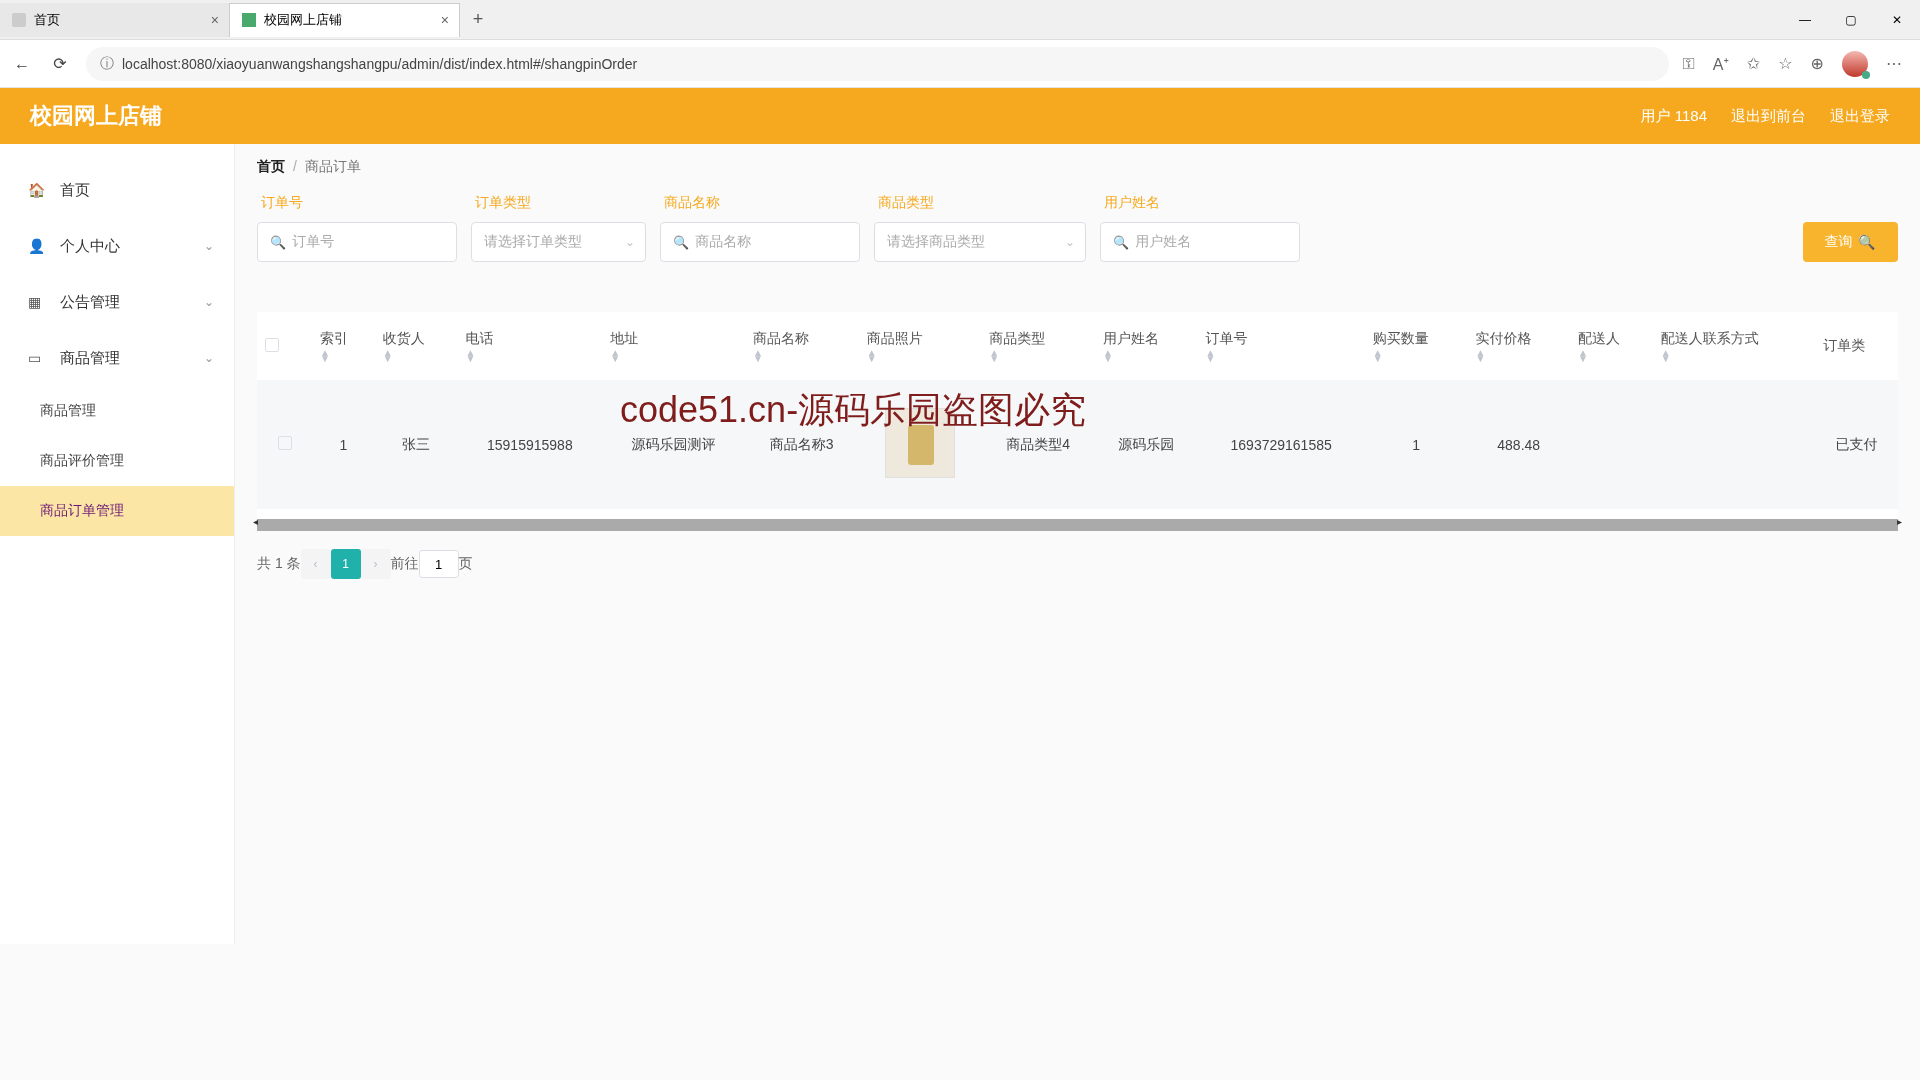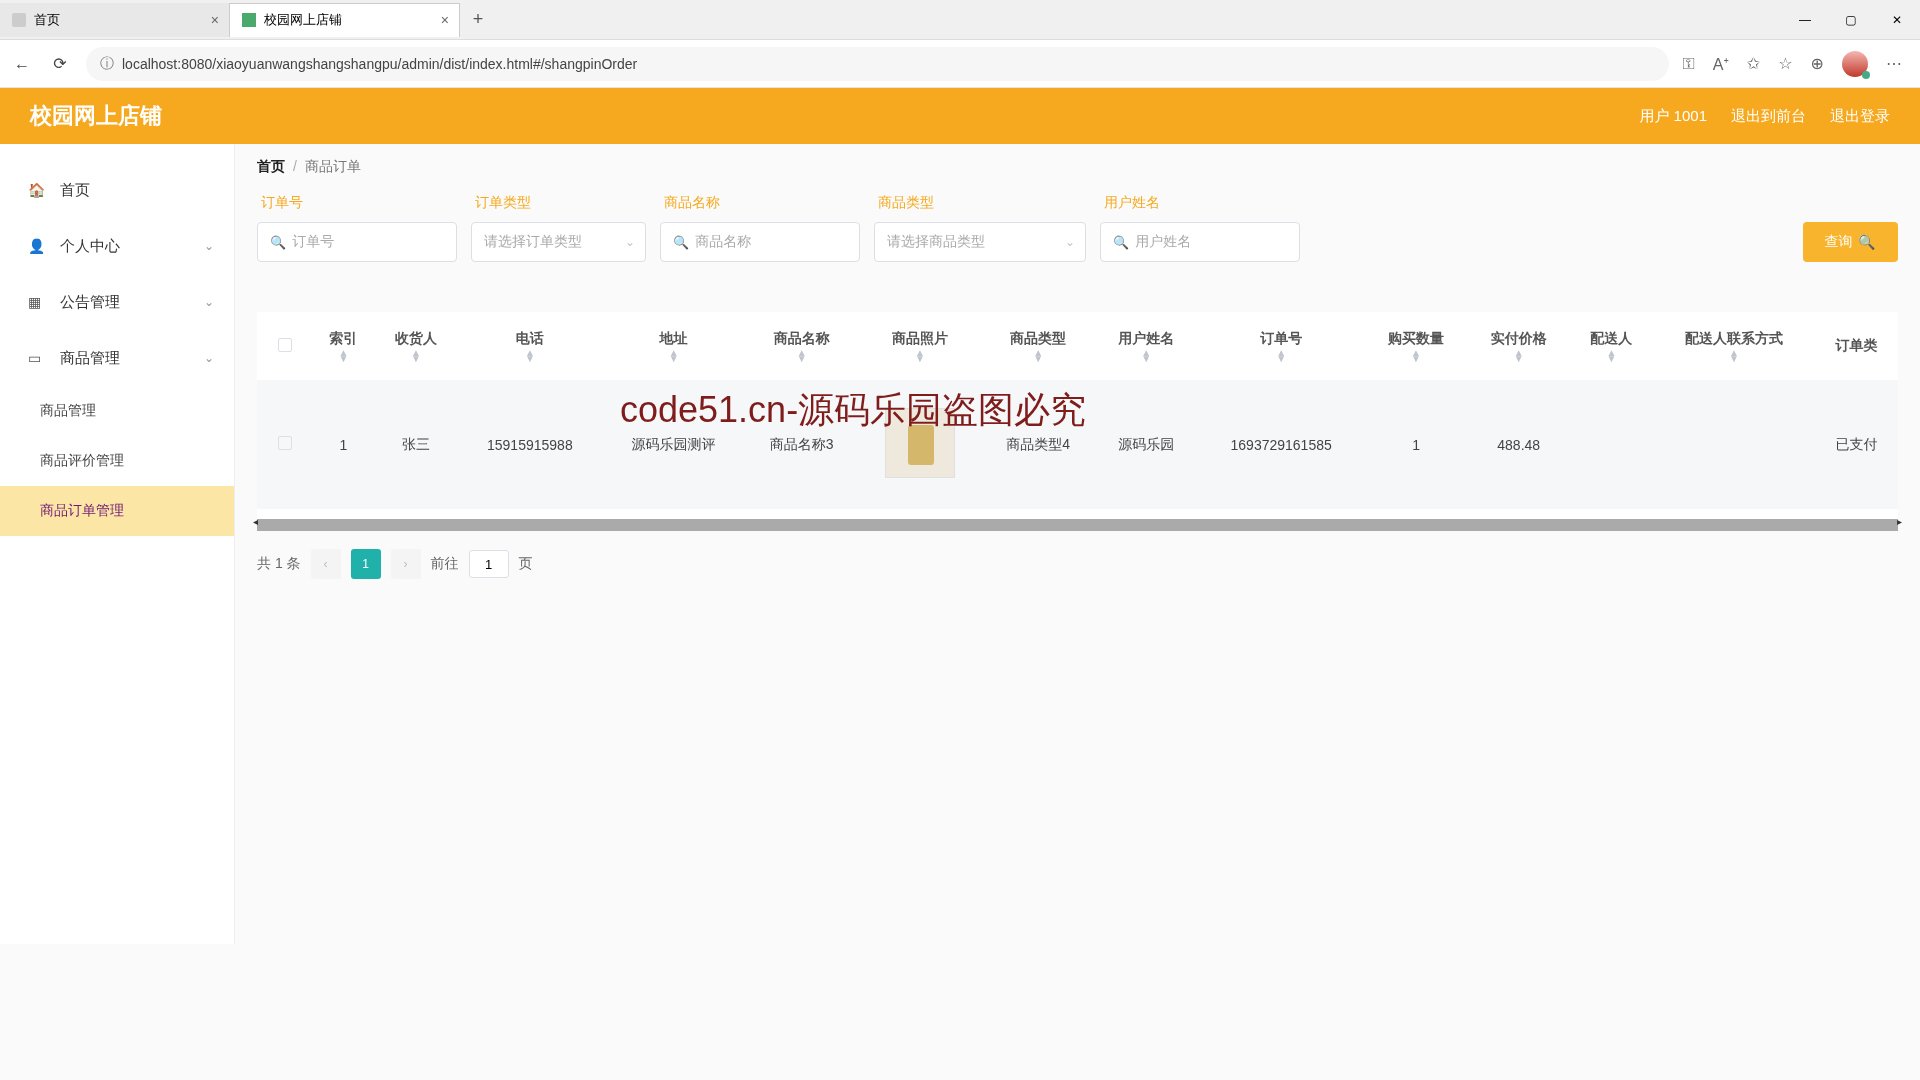--- a/index.html
+++ b/index.html
@@ -49,33 +49,33 @@
 .search-col { display: flex; flex-direction: column; }
 .search-col label { color: #f6a91e; font-size: 14px; margin-bottom: 10px; padding-left: 4px; }
 .inp, .sel { height: 40px; border: 1px solid #dcdfe6; border-radius: 4px; background: #fff; display: flex; align-items: center; padding: 0 12px; font-size: 14px; color: #aaa; position: relative; }
 .inp .sicn, .sel .sicn { margin-right: 6px; color: #c0c4cc; font-size: 13px; }
 .sel .drop { position: absolute; right: 10px; color: #c0c4cc; font-size: 12px; }
 .w-o { width: 200px; } .w-s1 { width: 175px; } .w-n { width: 200px; } .w-s2 { width: 212px; } .w-u { width: 200px; }
 .search-btn { height: 40px; padding: 0 22px; background: #f8b42d; color: #fff; border: none; border-radius: 4px; font-size: 14px; display: flex; align-items: center; gap: 6px; margin-left: auto; cursor: pointer; }
 
 .table-wrap { background: #fff; }
 .tbl { width: 100%; border-collapse: collapse; }
-.tbl th { padding: 18px 8px; font-size: 14px; color: #555; text-align: center; font-weight: 700; position: relative; }
+.tbl th { padding: 18px 8px; font-size: 14px; color: #555; text-align: left; font-weight: 400; position: relative; }
 .tbl th .sort { display: block; font-size: 10px; color: #c0c4cc; margin-top: 2px; line-height: 6px; }
 .tbl td { padding: 28px 8px; font-size: 14px; color: #444; text-align: center; }
 .tbl tbody tr { background: #f6f7f8; }
 .checkbox-cell { width: 55px; }
 .cbx { width: 14px; height: 14px; border: 1px solid #dcdfe6; border-radius: 2px; display: inline-block; }
 .prod-img { width: 70px; height: 70px; background: #eee9dc; display: inline-block; border: 1px solid #e0e0e0; position: relative; }
 .prod-img::after { content: ""; position: absolute; left: 22px; top: 16px; width: 26px; height: 40px; background: #d4b76a; border-radius: 3px; }
 .hscroll { height: 12px; background: #aaa; margin-top: 10px; position: relative; }
 .hscroll::before { content:"◂"; position:absolute; left:-4px; top:-3px; font-size:10px; color:#333; }
 .hscroll::after { content:"▸"; position:absolute; right:-4px; top:-3px; font-size:10px; color:#333; }
 
-.pagination { display: flex; align-items: center; gap: 10px; margin-top: 18px; font-size: 14px; color: #666; }
+.pagination { display: flex; align-items: center; margin-top: 18px; font-size: 14px; color: #666; }
 .pg-btn { width: 30px; height: 30px; border: none; background: #f4f4f5; color: #bbc; display: flex; align-items: center; justify-content: center; border-radius: 3px; cursor: pointer; font-size: 12px; }
 .pg-btn.active { background: #20b2aa; color: #fff; }
 .pg-input { width: 40px; height: 28px; border: 1px solid #dcdfe6; border-radius: 3px; text-align: center; font-size: 13px; }
 </style>
 </head>
 <body>
 
 <div class="browser-top">
   <div class="tab">
     <span class="favicon blank"></span>
@@ -109,21 +109,21 @@
     <span>☆</span>
     <span>⊕</span>
     <span class="avatar-icn"></span>
     <span>⋯</span>
   </div>
 </div>
 
 <div class="app-header">
   <div class="app-title">校园网上店铺</div>
   <div class="hdr-right">
-    <span>用户 1001</span>
+    <span>用户 1184</span>
     <span>退出到前台</span>
     <span>退出登录</span>
   </div>
 </div>
 
 <div class="app-body">
   <div class="sidebar">
     <div class="side-item">
         <span class="icn">🏠</span>
         <span>首页</span>

